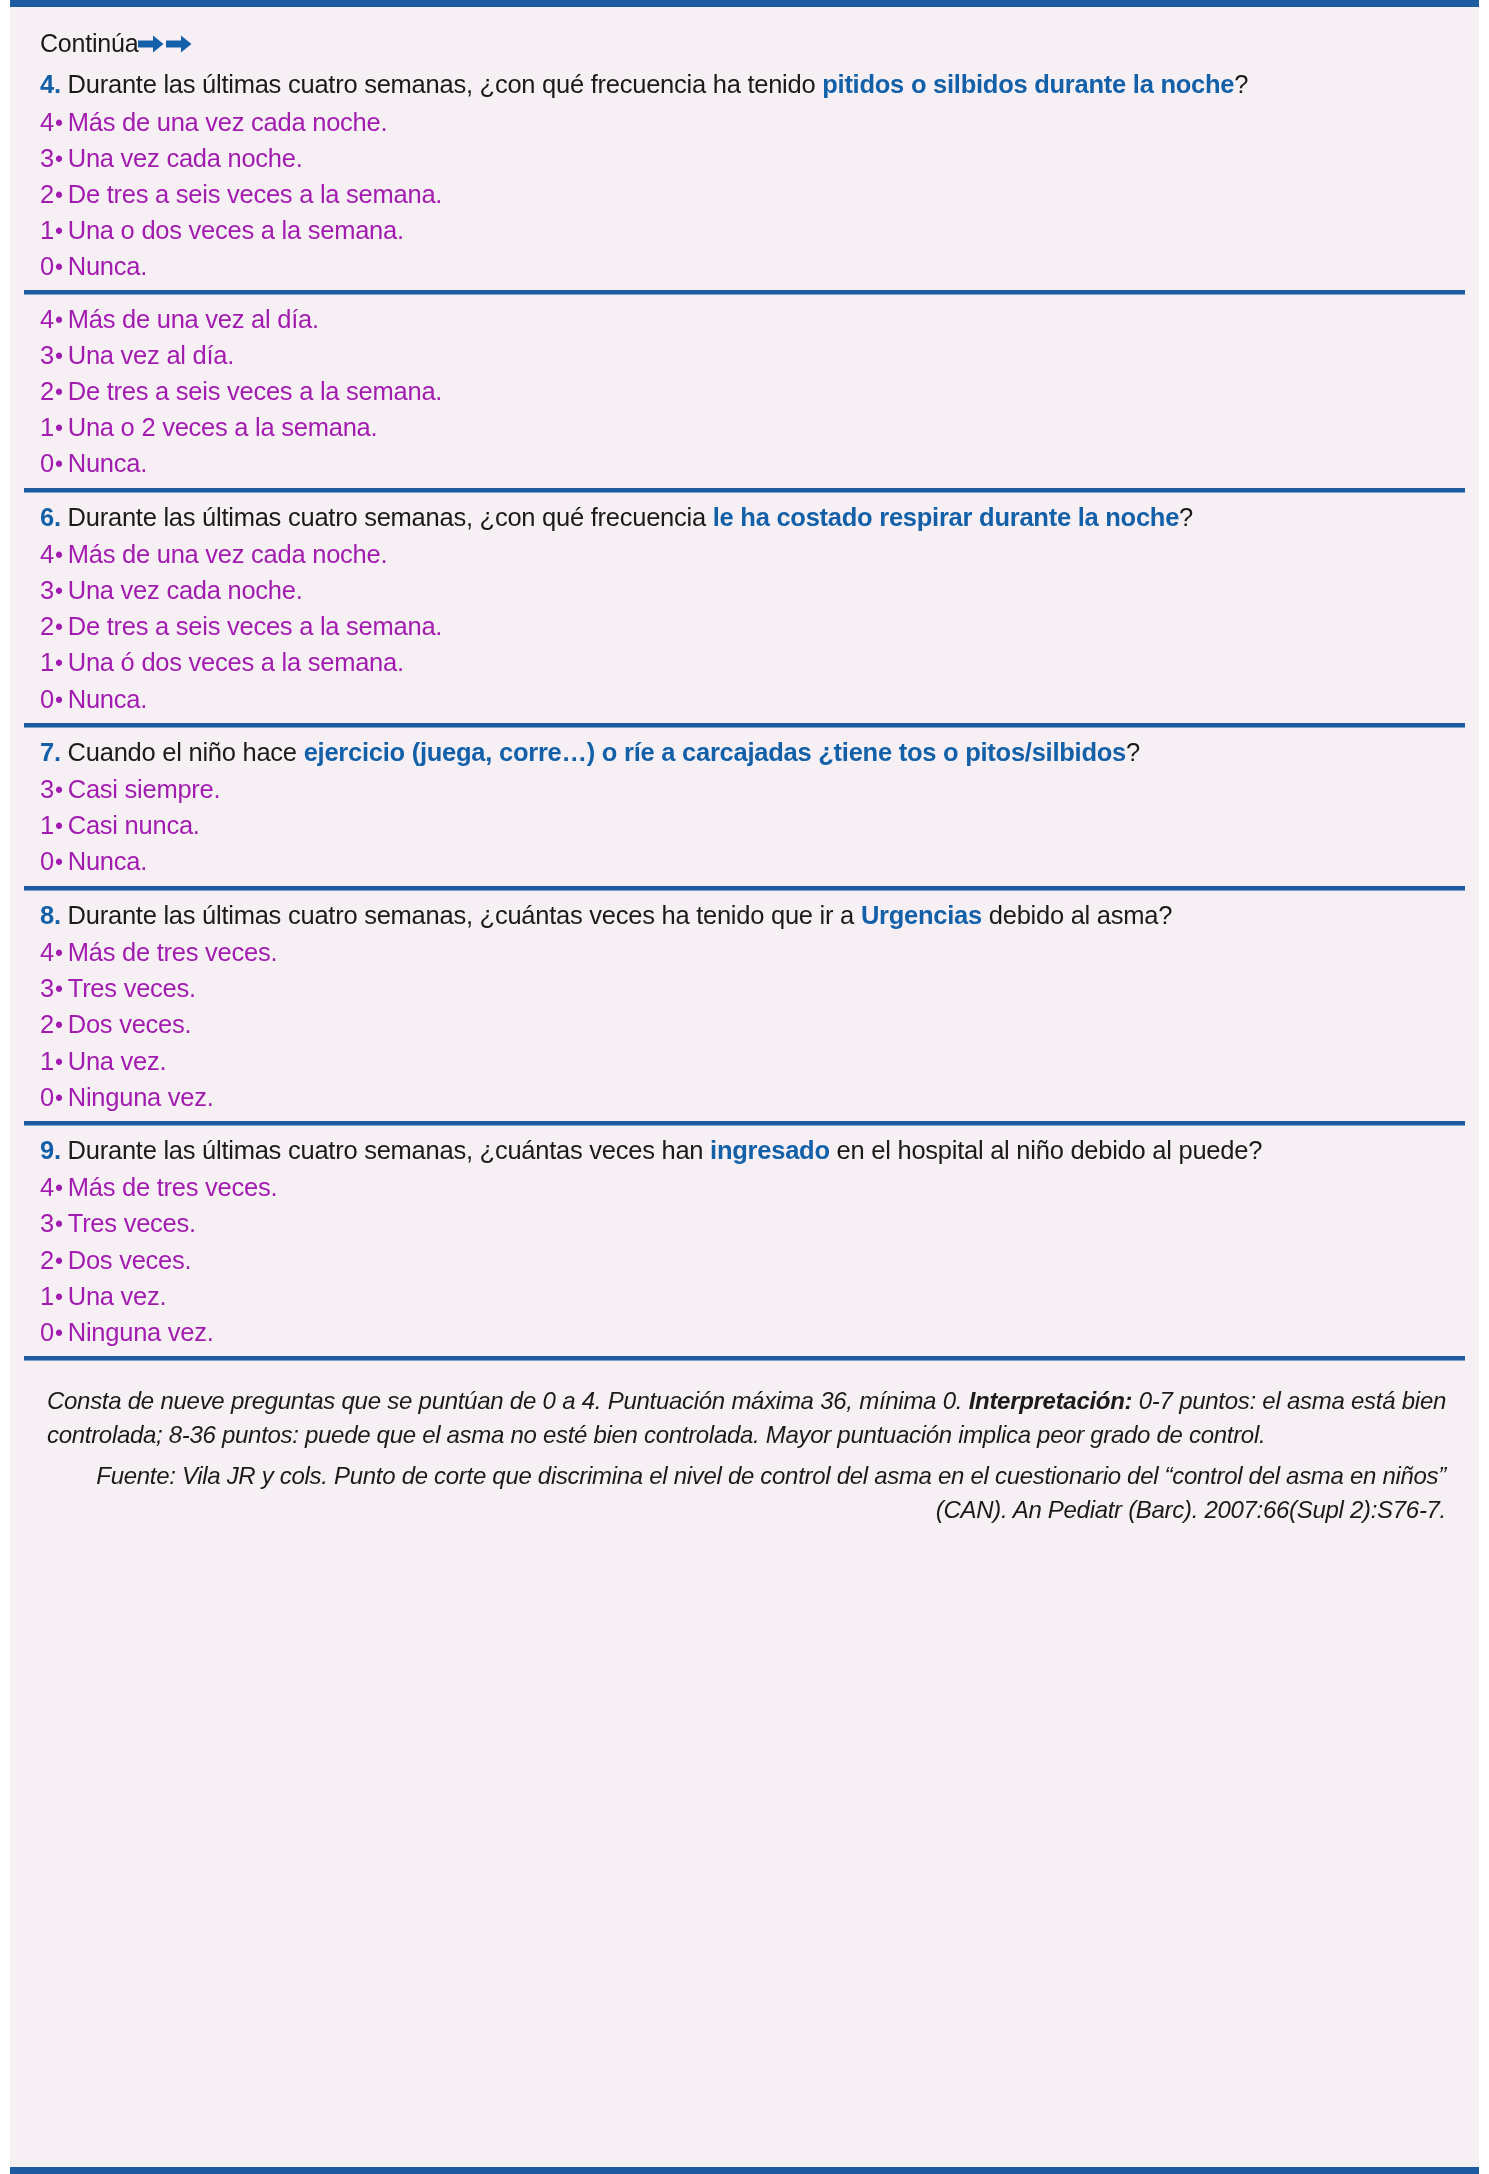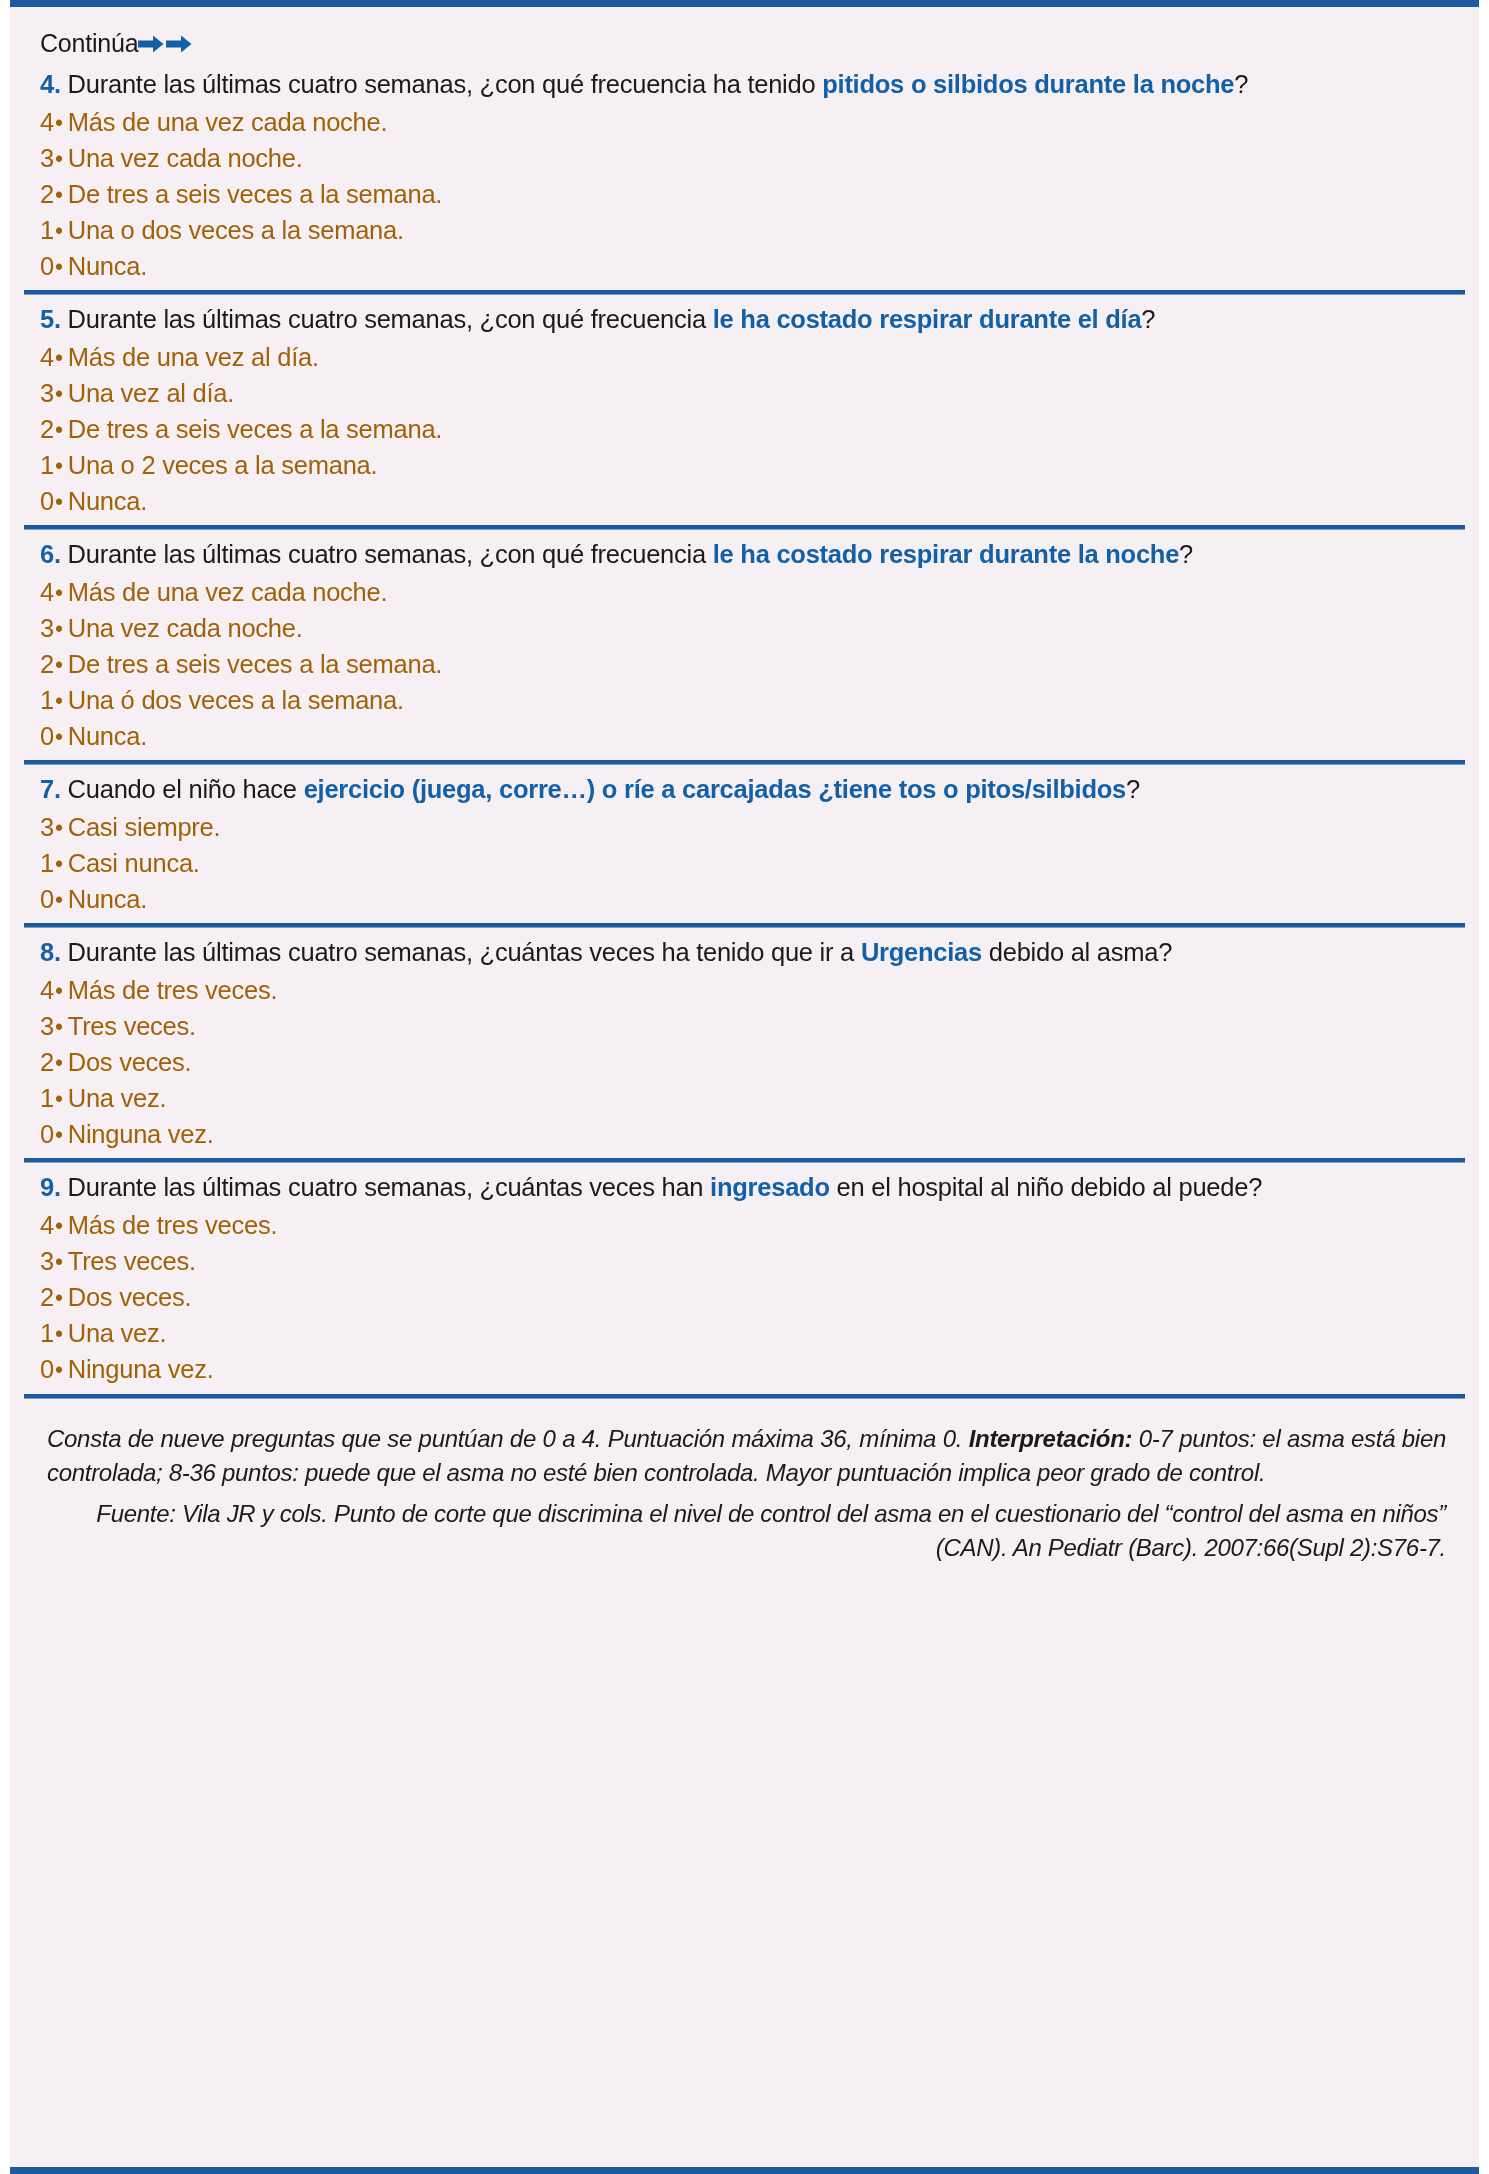--- a/index.html
+++ b/index.html
@@ -79,21 +79,21 @@
     font-weight: bold;
   }
   .hl {
     color: #1360a8;
     font-weight: bold;
   }
 
   .opt {
     font-size: 25.5px;
     line-height: 1.415;
-    color: #a16207;
+    color: #a21caf;
     letter-spacing: -0.25px;
     white-space: nowrap;
     font-family: "Liberation Sans", sans-serif;
   }
   .opt .score { }
   .opt .dot {
     font-size: 23px;
     padding: 0 5px 0 1px;
   }
 
@@ -142,21 +142,20 @@
         <div class="qblock">
           <p class="q-text"><span class="q-num">4.</span><span> Durante las últimas cuatro semanas, ¿con qué frecuencia ha tenido </span><span class="hl">pitidos o silbidos durante la noche</span><span>?</span></p>
           <div class="opt"><span class="score">4</span><span class="dot">•</span><span>Más de una vez cada noche.</span></div>
           <div class="opt"><span class="score">3</span><span class="dot">•</span><span>Una vez cada noche.</span></div>
           <div class="opt"><span class="score">2</span><span class="dot">•</span><span>De tres a seis veces a la semana.</span></div>
           <div class="opt"><span class="score">1</span><span class="dot">•</span><span>Una o dos veces a la semana.</span></div>
           <div class="opt"><span class="score">0</span><span class="dot">•</span><span>Nunca.</span></div>
         </div>
         <div class="sep"></div>
         <div class="qblock">
-          <p class="q-text"><span class="q-num">5.</span><span> Durante las últimas cuatro semanas, ¿con qué frecuencia </span><span class="hl">le ha costado respirar durante el día</span><span>?</span></p>
           <div class="opt"><span class="score">4</span><span class="dot">•</span><span>Más de una vez al día.</span></div>
           <div class="opt"><span class="score">3</span><span class="dot">•</span><span>Una vez al día.</span></div>
           <div class="opt"><span class="score">2</span><span class="dot">•</span><span>De tres a seis veces a la semana.</span></div>
           <div class="opt"><span class="score">1</span><span class="dot">•</span><span>Una o 2 veces a la semana.</span></div>
           <div class="opt"><span class="score">0</span><span class="dot">•</span><span>Nunca.</span></div>
         </div>
         <div class="sep"></div>
         <div class="qblock">
           <p class="q-text"><span class="q-num">6.</span><span> Durante las últimas cuatro semanas, ¿con qué frecuencia </span><span class="hl">le ha costado respirar durante la noche</span><span>?</span></p>
           <div class="opt"><span class="score">4</span><span class="dot">•</span><span>Más de una vez cada noche.</span></div>

